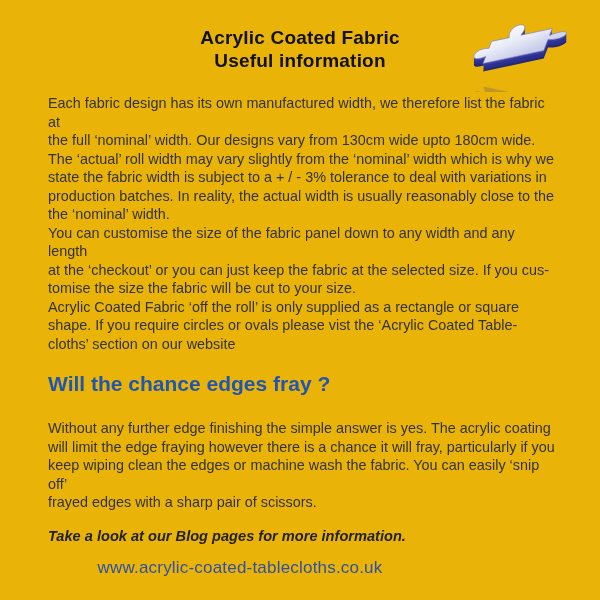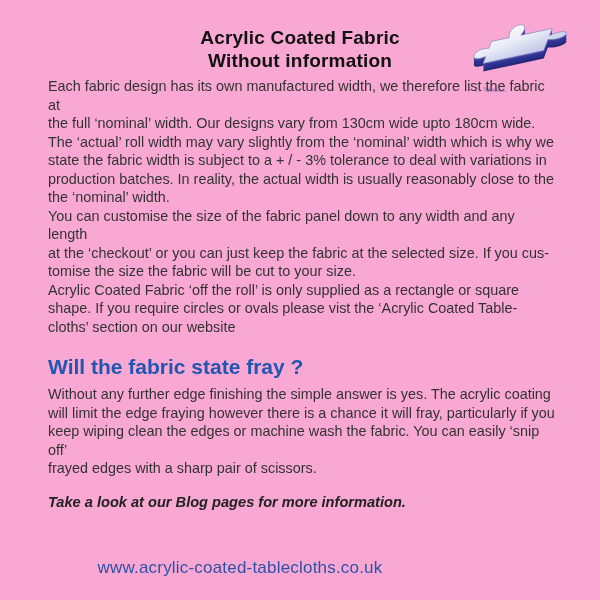--- a/index.html
+++ b/index.html
@@ -1,20 +1,20 @@
 <!DOCTYPE html>
 <html><head>
 <meta charset="utf-8">
 <style>
   * { margin:0; padding:0; box-sizing:border-box; }
   html,body { background:#ffffff; }
   .page {
     position:relative;
     width:600px; height:600px;
-    background:#f9a8d4;
+    background:#eab308;
     font-family:"Liberation Sans","DejaVu Sans",sans-serif;
     overflow:hidden;
   }
   .header { padding-top:26px; text-align:center; }
   .title-line {
     font-size:19px; font-weight:bold; color:#111111;
     line-height:23px; letter-spacing:0.2px;
   }
   .logo {
     position:absolute; top:8px; right:12px;
@@ -24,21 +24,21 @@
   .section-heading {
     color:#2156b0; font-size:21px; font-weight:bold;
     line-height:26px;
   }
   .heading-1 { margin-top:22px; }
   .heading-2 { margin-top:18px; }
   .body-text {
     color:#333333; font-size:14.4px; line-height:18.5px;
     white-space:pre-line;
   }
-  .para-1 { margin-top:5px; }
+  .para-1 { margin-top:22px; }
   .para-gap { margin-top:0; }
   .bold { font-weight:normal; }
   .note {
     margin-top:15px;
     font-weight:bold; font-style:italic;
     color:#222222; font-size:14.6px;
   }
   .footer {
     position:absolute; left:0; bottom:22px; width:480px;
     text-align:center;
@@ -74,39 +74,39 @@
         <use href="#pzT" transform="translate(0,6)" fill="#2a2f8a"></use>
         <use href="#pzT" transform="translate(0,4)" fill="#2e3192"></use>
         <use href="#pzT" transform="translate(0,2)" fill="#3a3f9e"></use>
         <use href="#pzT" fill="url(#pzTop)" stroke="#7b80c0" stroke-width="0.7"></use>
       </g>
     </svg>
   </div>
 
   <div class="header">
     <div class="title-line">Acrylic Coated Fabric</div>
-    <div class="title-line">Without information</div>
+    <div class="title-line">Useful information</div>
   </div>
 
   <div class="content">
 
     <div class="body-text para-1">Each fabric design has its own manufactured width, we therefore list the fabric at
 the full ‘nominal’ width.  Our designs vary from 130cm wide upto 180cm wide.
 The ‘actual’ roll width may vary slightly from the ‘nominal’ width which is why we
 state the fabric width is subject to a + / - 3% tolerance to deal with variations in
 production batches. In reality, the actual width is usually reasonably close to the
 the ‘nominal’ width.</div>
     <div class="body-text para-gap">You can customise the size of the fabric panel down to any width and any length
 at the ‘checkout’ or you can just keep the fabric at the selected size. If you cus-
 tomise the size the fabric will be cut to your size.</div>
     <div class="body-text para-gap bold">Acrylic Coated Fabric ‘off the roll’ is only supplied as a rectangle or square
 shape. If you require circles or ovals please vist the ‘Acrylic Coated Table-
 cloths’ section on our website</div>
 
-    <div class="section-heading heading-2">Will the fabric state fray ?</div>
+    <div class="section-heading heading-2">Will the chance edges fray ?</div>
     <div class="body-text para-1">Without any further edge finishing the simple answer is yes. The acrylic coating
 will limit the edge fraying however there is a chance it will fray, particularly if you
 keep wiping clean the edges or machine wash the fabric. You can easily ‘snip off’
 frayed edges with a sharp pair of scissors.</div>
     <div class="body-text note">Take a look at our Blog pages for more information.</div>
 
   </div>
 
   <div class="footer">
     <span class="footer-url">www.acrylic-coated-tablecloths.co.uk</span>

